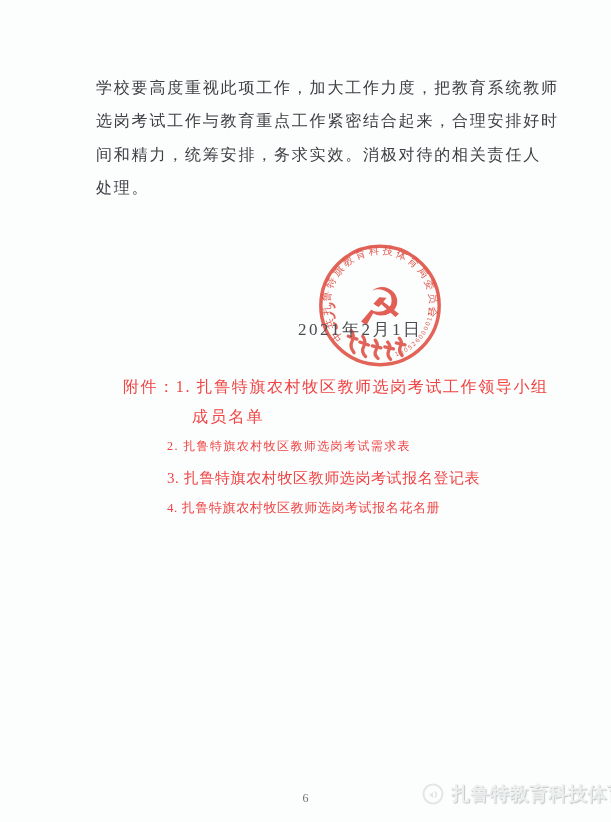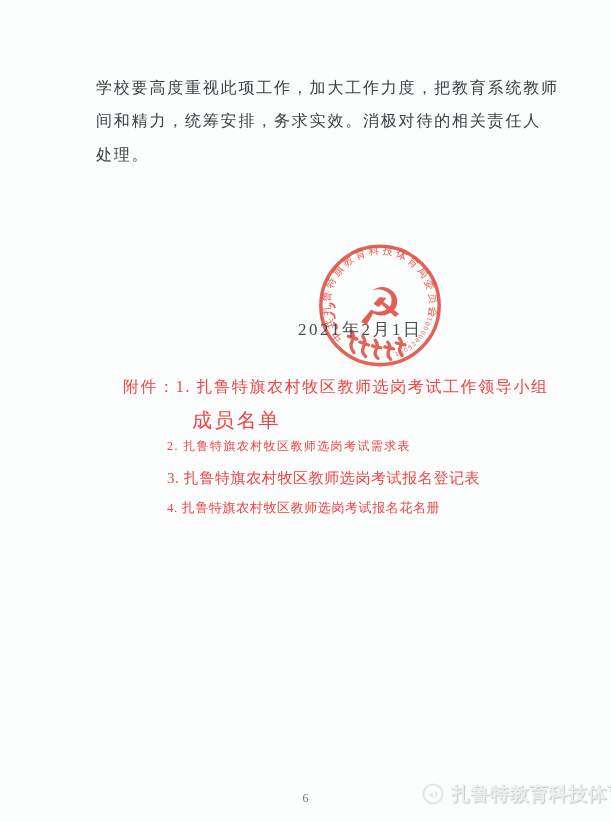--- a/index.html
+++ b/index.html
@@ -29,21 +29,21 @@
   
   .seal{
     position:absolute;left:313px;top:242px;width:134px;height:127px;
     z-index:4;opacity:.93;filter:blur(.2px);
   }
   
   .att-line{
     position:absolute;color:#ef4444;white-space:nowrap;
   }
   .att-1{left:123px;top:377px;font-size:16px;letter-spacing:1.6px;}
-  .att-2{left:192px;top:407px;font-size:20px;letter-spacing:2.2px;}
+  .att-2{left:192px;top:407px;font-size:16px;letter-spacing:2.2px;}
   .att-3{left:167px;top:438px;font-size:12px;letter-spacing:1.4px;}
   .att-4{left:167px;top:469px;font-size:15px;letter-spacing:0.6px;}
   .att-5{left:167px;top:499px;font-size:13px;letter-spacing:0.6px;}
   
   .page-number{
     position:absolute;left:0;top:791px;width:611px;text-align:center;
     font-size:12px;color:#6e7075;
   }
   .watermark{
     position:absolute;left:421px;top:781px;height:26px;
@@ -58,20 +58,21 @@
   }
   .watermark-icon{width:24px;height:24px;flex:0 0 auto;}
 </style>
 </head>
 <body>
 
 <div class="page">
 
   <div class="doc-body">
     <div>学校要高度重视此项工作，加大工作力度，把教育系统教师</div>
+    <div>选岗考试工作与教育重点工作紧密结合起来，合理安排好时</div>
     <div>间和精力，统筹安排，务求实效。消极对待的相关责任人</div>
     <div>处理。</div>
   </div>
 
   <div class="date-line">2021年2月1日</div>
 
   <svg class="seal" viewBox="0 0 132 132" xmlns="http://www.w3.org/2000/svg">
     <defs>
       <path id="arcTop" d="M 28.5 100.5 A 52 52 0 1 1 103.5 100.5" fill="none"></path>
       <path id="arcNum" d="M 80.5 119.5 A 55 55 0 0 0 119.5 52.5" fill="none"></path>

